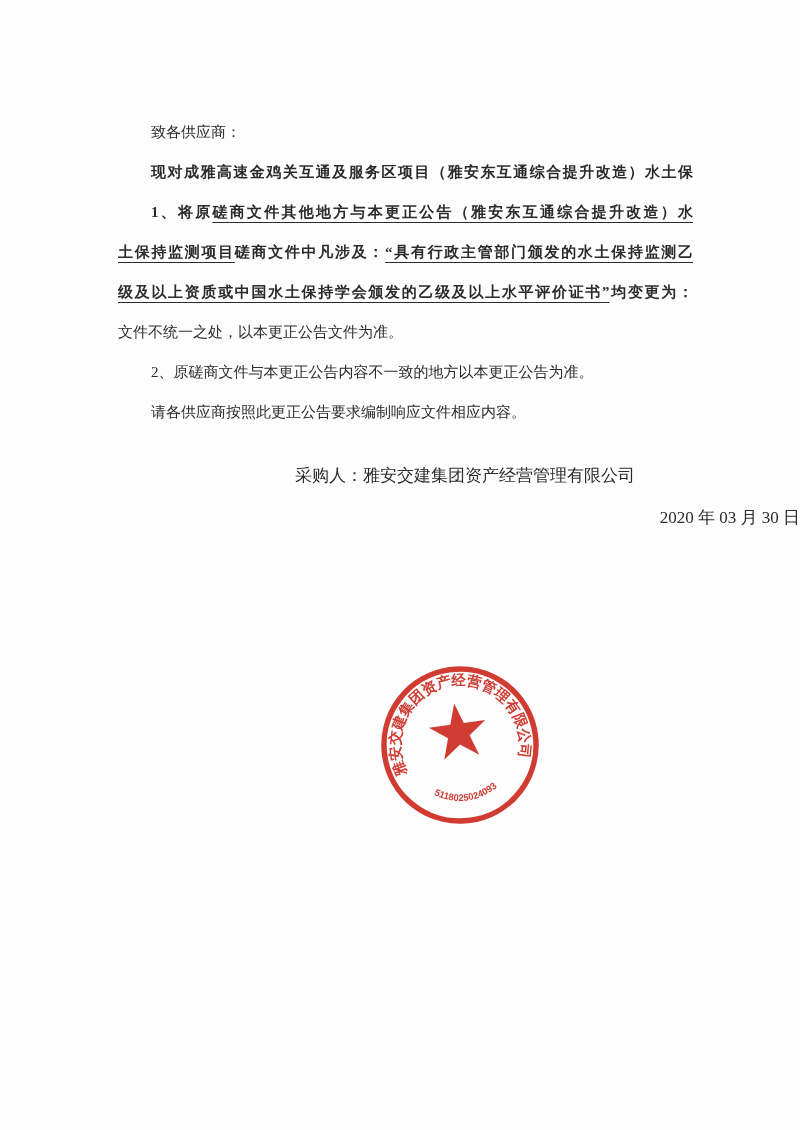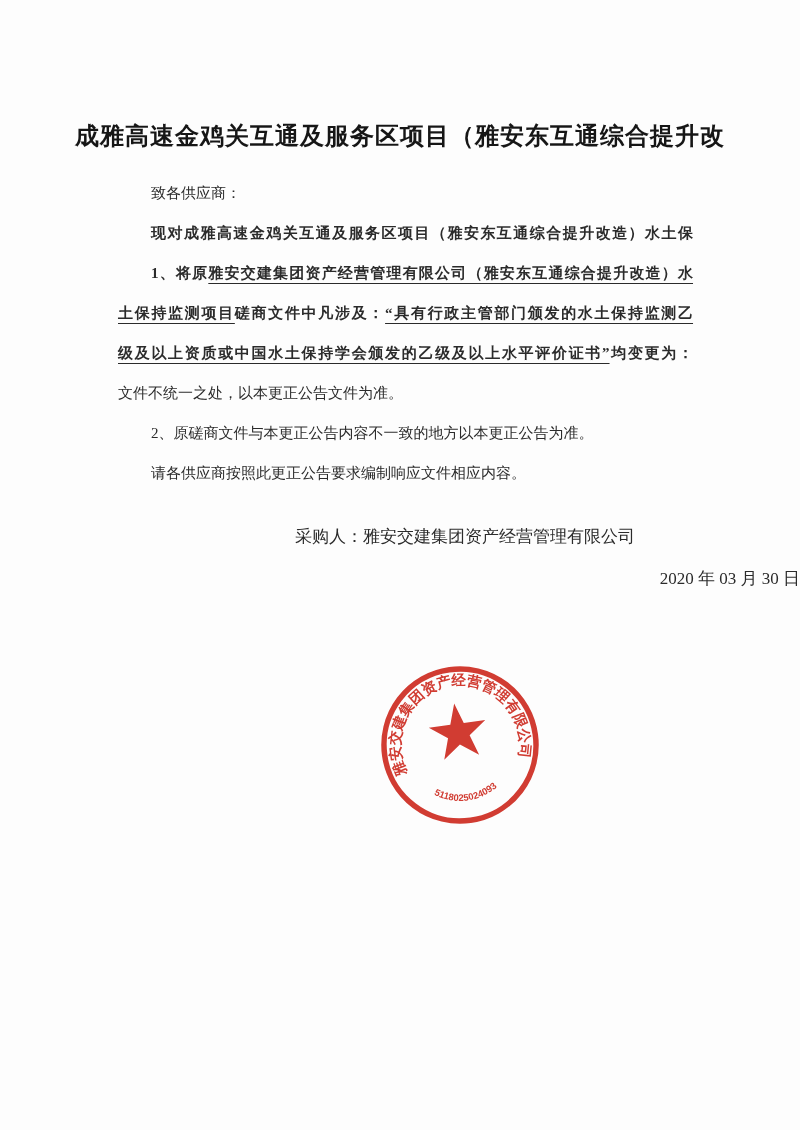--- a/index.html
+++ b/index.html
@@ -54,27 +54,26 @@
     font-family: "Liberation Sans", "DejaVu Sans", sans-serif;
     font-weight: bold;
   }
 </style>
 </head>
 <body>
 
 <div class="page">
 
   <div class="title">
-    <div>成雅高速金鸡关互通及服务区项目（雅安东互通综合提升改</div>
   </div>
 
   <div class="doc-body">
       <div class="line indent"><span>致各供应商：</span></div>
       <div class="line indent flush"><span>现对成雅高速金鸡关互通及服务区项目（雅安东互通综合提升改造）水土保</span></div>
-      <div class="line indent flush"><span>1、将原</span><span class="u">雅安交建集团资产经营管理有限公司（雅安东互通综合提升改造）水</span></div>
+      <div class="line indent flush"><span>1、将原</span><span class="u">磋商文件其他地方与本更正公告（雅安东互通综合提升改造）水</span></div>
       <div class="line flush"><span class="u">土保持监测项目</span><span>磋商文件中凡涉及：</span><span class="u">“具有行政主管部门颁发的水土保持监测乙</span></div>
       <div class="line flush"><span class="u">级及以上资质或中国水土保持学会颁发的乙级及以上水平评价证书”</span><span>均变更为：</span></div>
       <div class="line"><span>文件不统一之处，以本更正公告文件为准。</span></div>
       <div class="line indent"><span>2、原磋商文件与本更正公告内容不一致的地方以本更正公告为准。</span></div>
       <div class="line indent"><span>请各供应商按照此更正公告要求编制响应文件相应内容。</span></div>
     </div>
 
   <div class="signature">
     <div class="purchaser">采购人：雅安交建集团资产经营管理有限公司</div>
     <div class="sig-date">2020 年 03 月 30 日</div>

